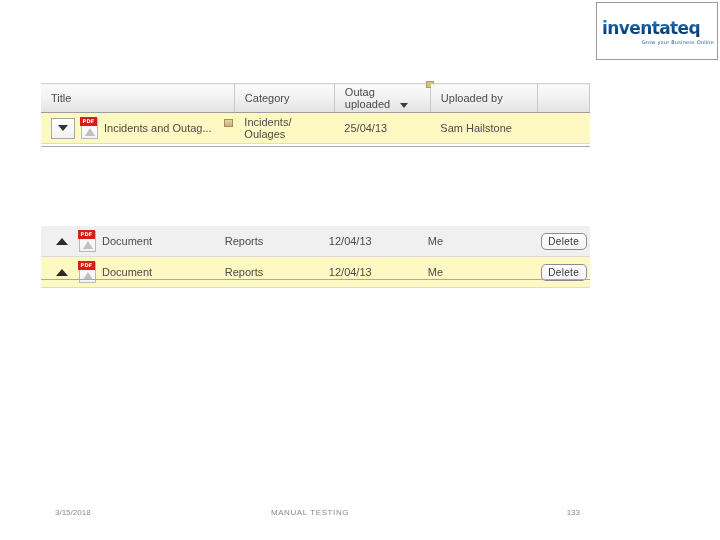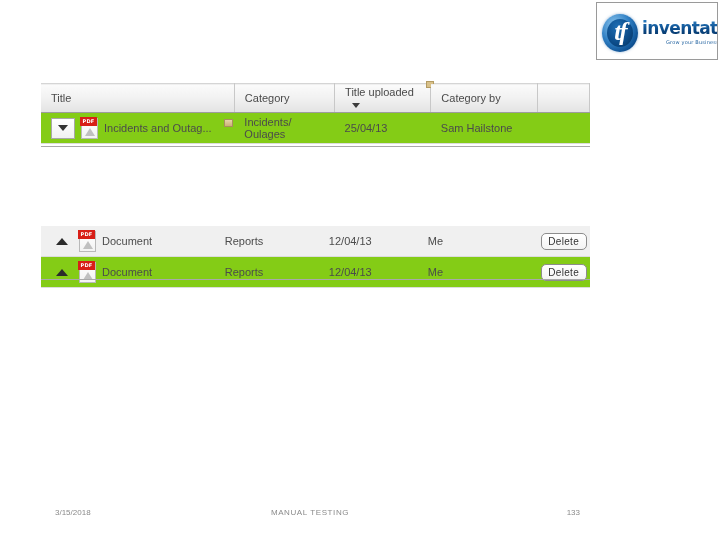--- a/index.html
+++ b/index.html
@@ -162,21 +162,21 @@
   }
 
   .body-row td {
     height: 30px;
     padding: 0 0 0 10px;
     vertical-align: middle;
     font-size: 11px;
     color: #4b4b4b;
     border-bottom: 1px solid #dcdcdc;
   }
-  .row-white { background: #84cc16; }
+  .row-white { background: #fef9c3; }
   .row-gray  { background: #f0f0f0; }
 
   .cell-title-inner {
     display: flex;
     align-items: center;
     gap: 6px;
     padding-left: 0;
   }
 
   
@@ -314,48 +314,43 @@
     letter-spacing: 0.6px;
     padding-left: 8px;
   }
   .footer-page { position: absolute; right: 32px; top: 0; }
 </style>
 </head>
 <body>
 
 <div class="logo-box">
   <div class="logo-inner">
-    <div class="logo-mark">
-      <div class="logo-oval-outer"></div>
-      <div class="logo-oval-inner"></div>
-      <div class="logo-glyph">tf</div>
-    </div>
     <div class="logo-text-wrap">
       <div class="logo-word">inventateq</div>
       <div class="logo-tag">Grow your Business Online</div>
     </div>
   </div>
 </div>
 
 <table class="doc-table table-one">
   <thead>
     <tr class="thead-row">
       <th style="width:176px" class="th-title">
         <span>Title</span>
       </th>
       <th style="width:105px">
         <span>Category</span>
       </th>
       <th style="width:98px" class="th-date">
-        <span>Title uploaded</span>
+        <span>Outag uploaded</span>
         <span class="sort-caret"></span>
         <span class="col-marker"></span>
       </th>
       <th style="width:116px">
-        <span>Category by</span>
+        <span>Uploaded by</span>
       </th>
       <th style="width:54px" class="th-last">
         <span></span>
       </th>
     </tr>
   </thead>
   <tbody>
     <tr class="body-row row-white">
       <td>
         <span class="cell-title-inner">

